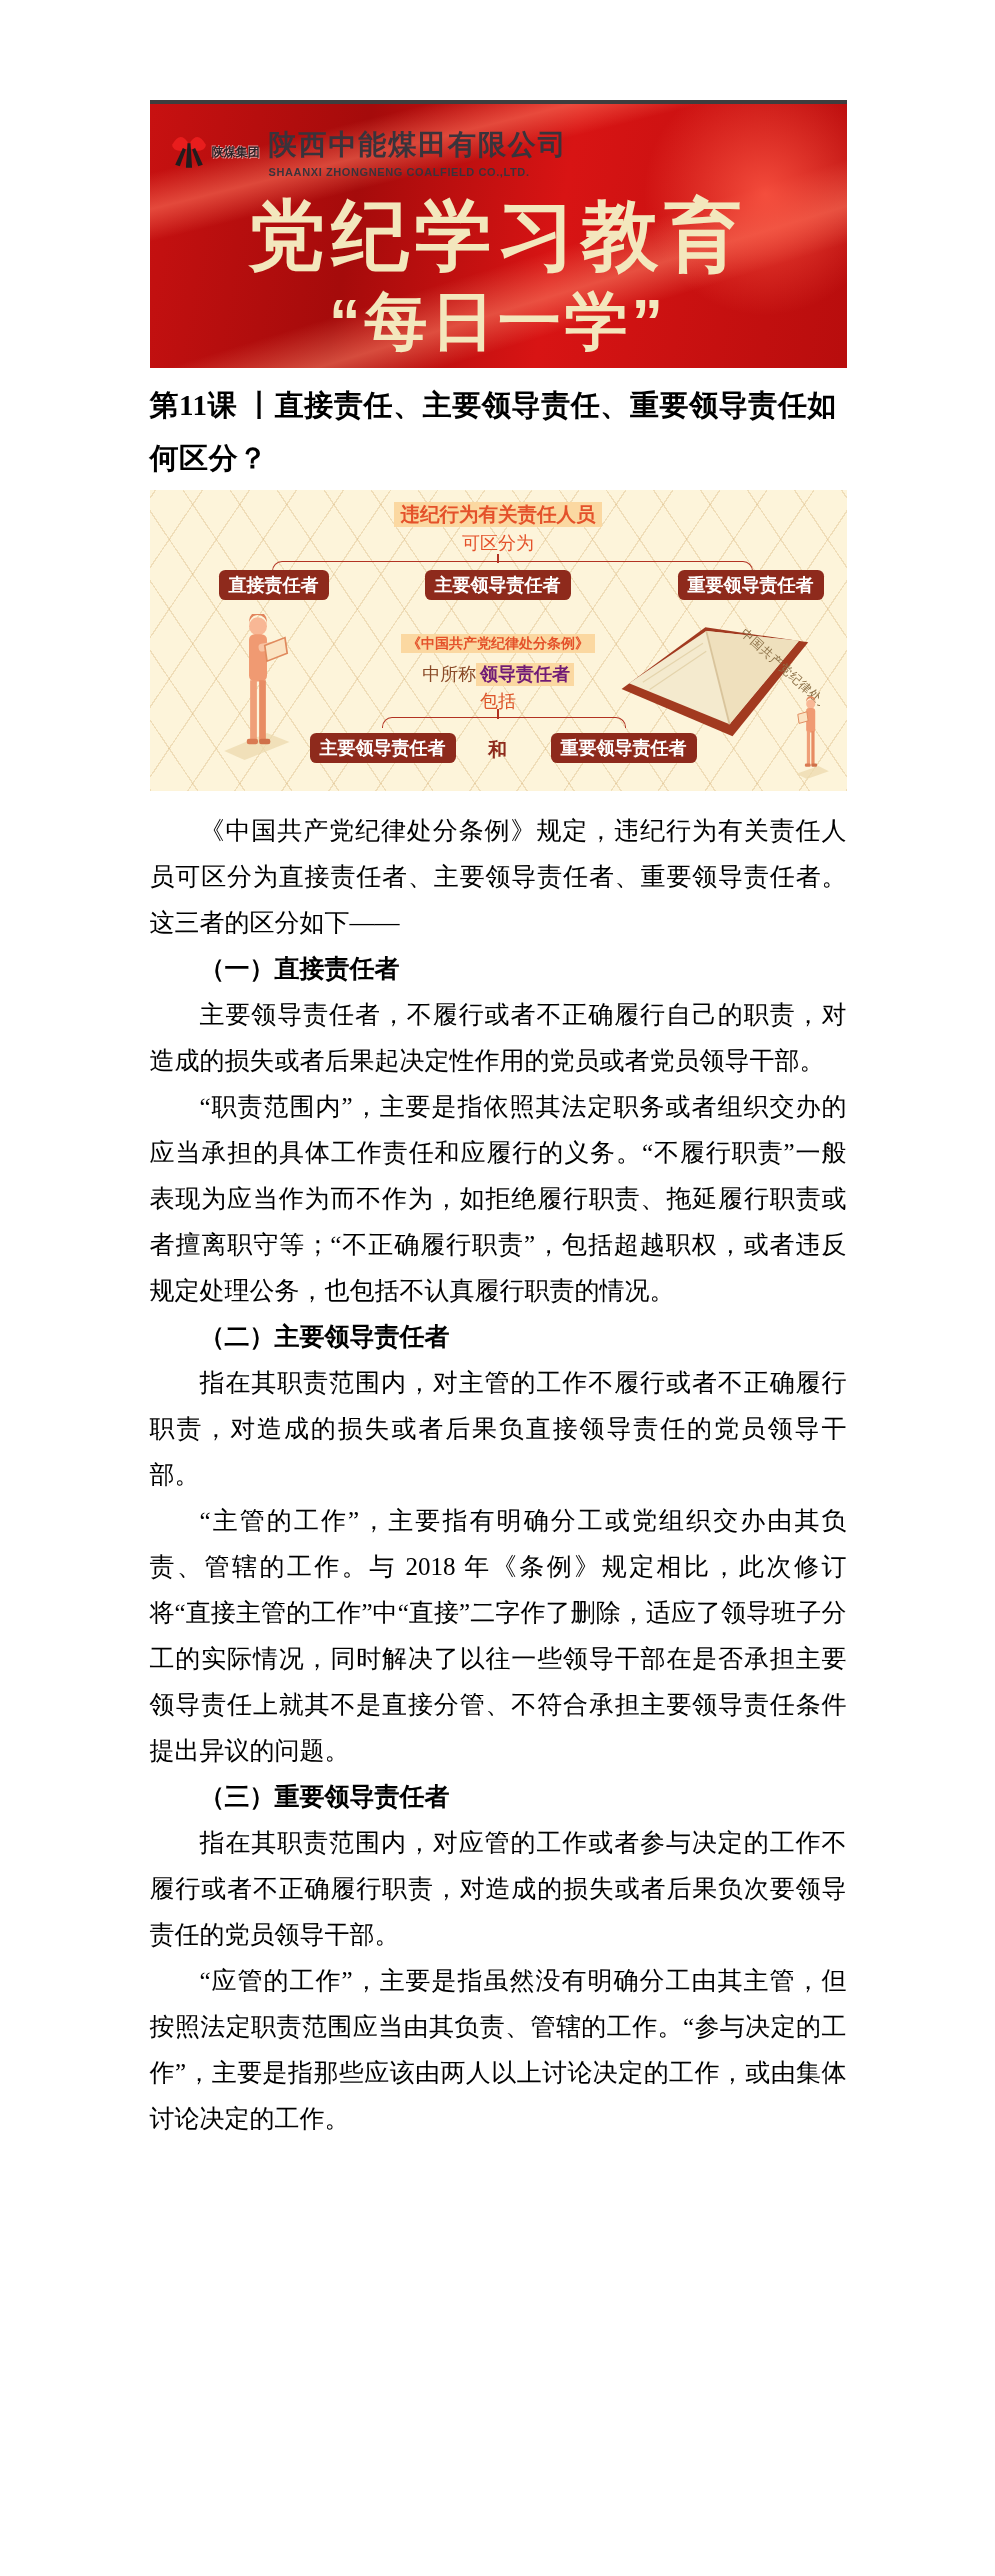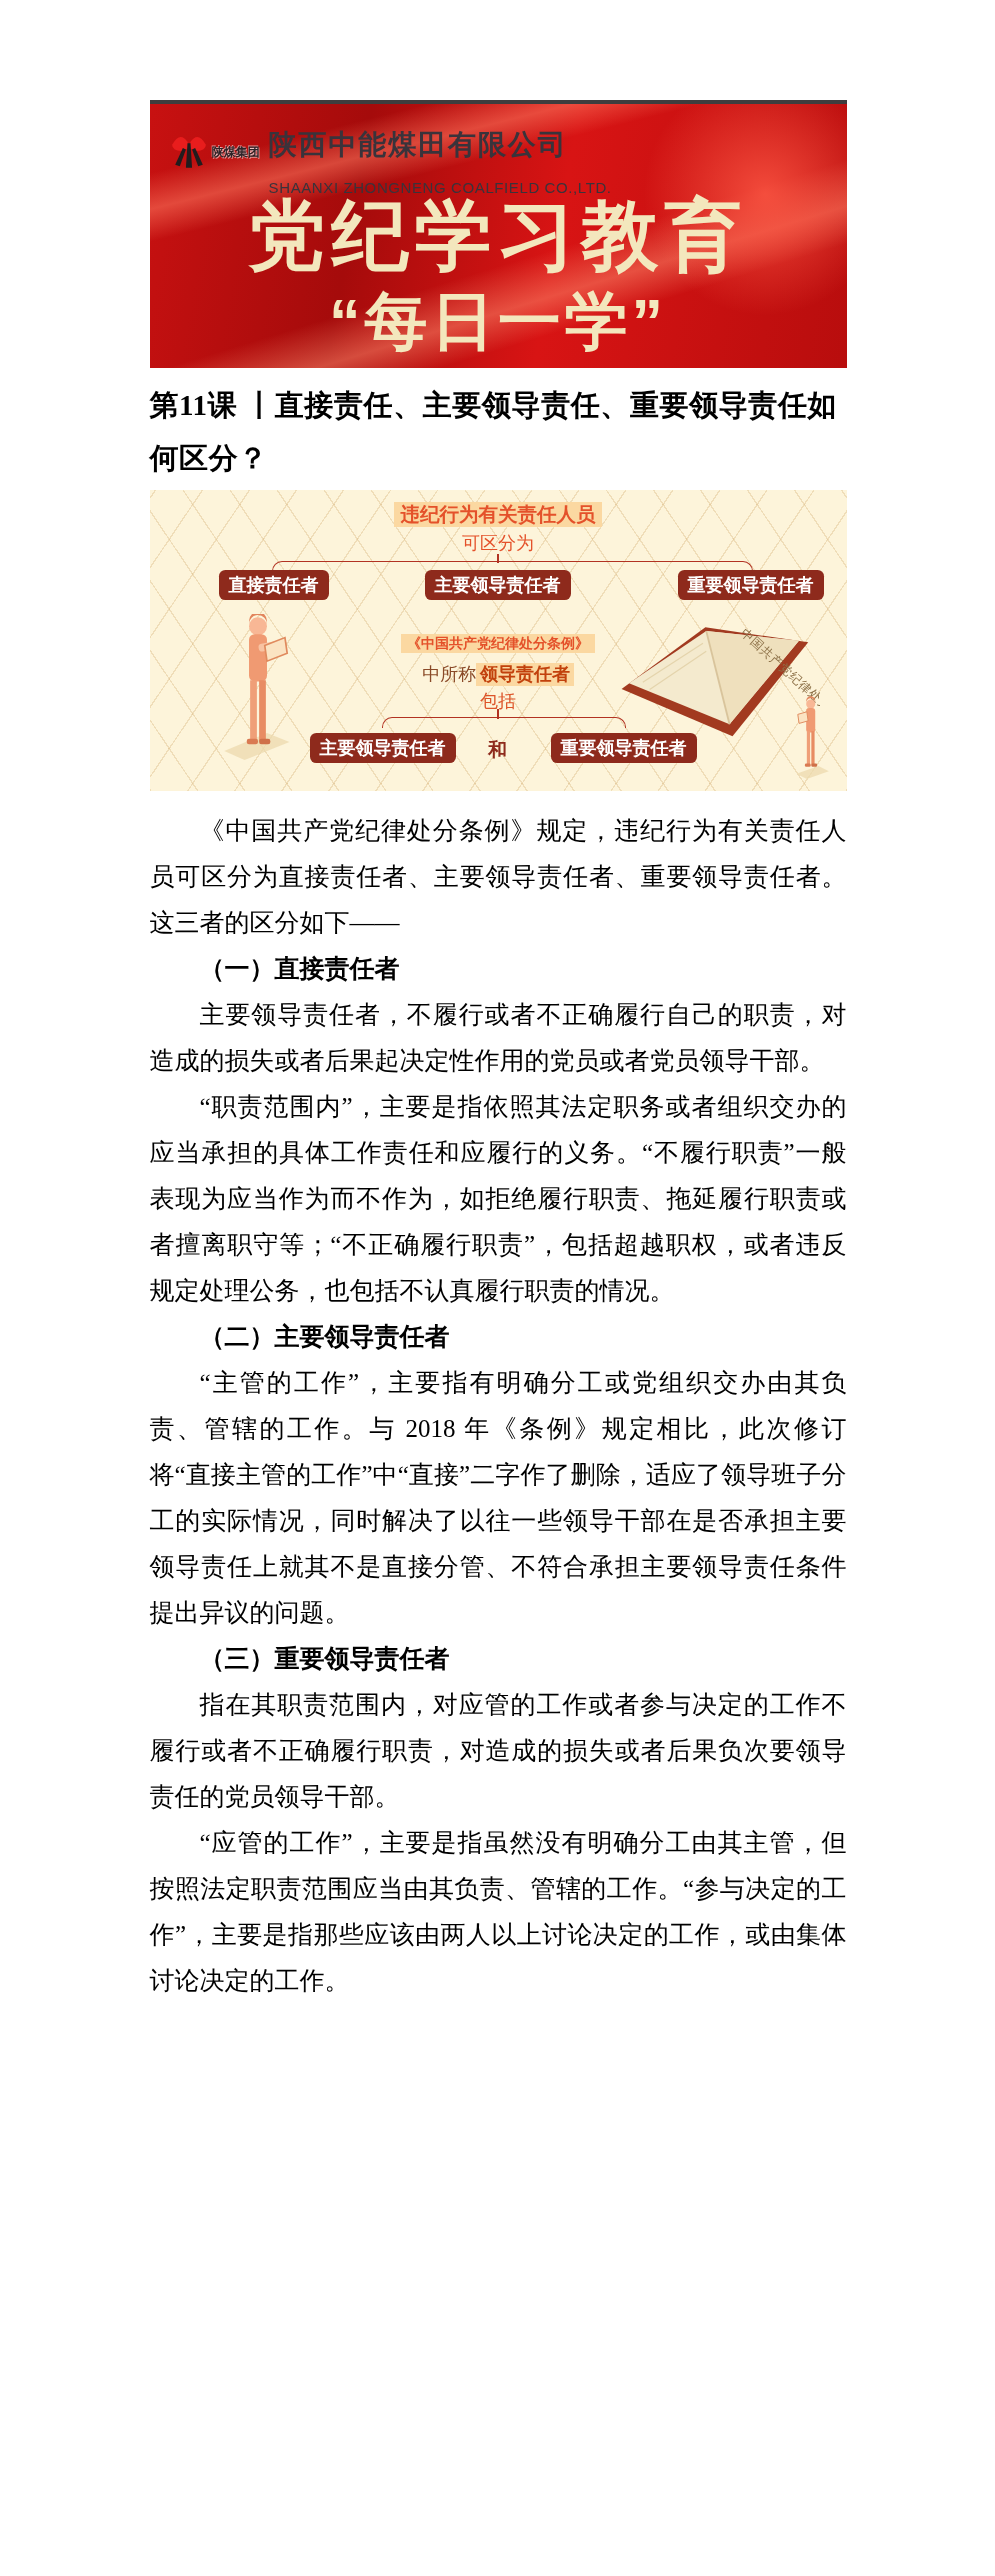--- a/index.html
+++ b/index.html
@@ -17,22 +17,22 @@
       background:linear-gradient(to bottom,rgba(255,150,120,0) 30%,rgba(255,140,110,.5) 52%,rgba(150,5,5,0) 70%);}
   .r3{top:-38px;right:-50px;width:264px;height:264px;border-radius:50%;
       background:radial-gradient(circle,rgba(255,90,70,.8) 0%,rgba(255,90,70,0) 65%);}
   .logo-row{position:absolute;left:16.3px;top:28px;display:flex;align-items:flex-start;z-index:6;}
   .logo-left{display:flex;flex-direction:row;align-items:center;margin-right:8.8px;}
   .logo-icon{width:46px;height:46px;}
   .logo-badge{margin-top:2.5px;font-family:"Liberation Sans",sans-serif;font-weight:bold;font-size:12px;
               color:#2e2327;text-shadow:0.6px 0.6px 0 rgba(255,255,255,.55),-0.6px -0.6px 0 rgba(255,255,255,.55);}
   .company-cn{font-family:"Liberation Sans",sans-serif;font-weight:bold;font-size:28px;
               color:#3a333b;letter-spacing:1.9px;line-height:33px;}
-  .company-en{font-family:"Liberation Sans",sans-serif;font-weight:normal;font-size:15px;
-              color:#3a333b;letter-spacing:0.6px;margin-top:18px;}
+  .company-en{font-family:"Liberation Sans",sans-serif;font-weight:bold;font-size:11px;
+              color:#3a333b;letter-spacing:0.6px;margin-top:5px;}
   .banner-title1{position:absolute;top:95px;left:0;right:0;text-align:center;z-index:6;
                  font-family:"Liberation Serif","DejaVu Serif",serif;font-weight:bold;
                  font-size:77px;line-height:82px;color:#f3e7bd;letter-spacing:6.3px;}
   .banner-title2{position:absolute;top:187px;left:0;right:0;text-align:center;z-index:6;
                  font-family:"Liberation Sans","DejaVu Sans",sans-serif;font-weight:900;
                  font-size:63px;line-height:69px;color:#f3e7bd;letter-spacing:3.8px;}
 
   
   .page-title{width:697px;margin:11.3px auto 0;font-weight:bold;color:#000;
               font-size:29px;line-height:53px;letter-spacing:0.6px;}
@@ -43,21 +43,21 @@
       background-image:
         repeating-linear-gradient(56deg,rgba(208,168,106,.30) 0 1.3px,transparent 1.3px 39px),
         repeating-linear-gradient(-56deg,rgba(208,168,106,.30) 0 1.3px,transparent 1.3px 39px);}
   .ig-center{position:absolute;left:0;right:0;text-align:center;
              font-family:"Liberation Sans",sans-serif;}
   .hl{background:#fbd8a1;padding:1.3px 6.3px;}
   .ig-lbl1{top:11.3px;font-size:19.5px;font-weight:bold;color:#e4512a;}
   .ig-lbl2{top:41px;font-size:18px;color:#e4512a;}
   .ig-lbl3{top:145px;font-size:14px;font-weight:bold;color:#e4512a;}
   .ig-lbl4{top:172px;font-size:18px;color:#8a4a28;}
-  .ig-lbl4 .hl2{background:#fbd8a1;color:#c2410c;font-weight:bold;padding:1.3px 3.8px;}
+  .ig-lbl4 .hl2{background:#fbd8a1;color:#701a75;font-weight:bold;padding:1.3px 3.8px;}
   .ig-lbl5{top:199px;font-size:18px;color:#dd5429;}
   .conn{position:absolute;left:348px;width:1.9px;margin-left:-0.6px;background:#b23222;}
   .conn1{top:64px;height:8.8px;}
   .conn2{top:219px;height:9.4px;}
   .bracket{position:absolute;height:9.4px;border:1.9px solid #b23222;border-bottom:none;
            border-radius:10px 10px 0 0;}
   .bracket1{left:122px;width:479px;top:71px;}
   .bracket2{left:232px;width:242px;top:227px;}
   .rbox{position:absolute;transform:translateX(-50%);background:#8e2a1c;color:#ffffff;
         font-family:"Liberation Sans",sans-serif;font-weight:bold;font-size:18px;
@@ -169,18 +169,19 @@
     <rect x="29" y="106" width="9" height="5" rx="2" fill="#cf7049"></rect>
   </svg>
 </div>
 
 <div class="article">
   <p>《中国共产党纪律处分条例》规定，违纪行为有关责任人员可区分为直接责任者、主要领导责任者、重要领导责任者。这三者的区分如下——</p>
   <p class="sec">（一）直接责任者</p>
   <p>主要领导责任者，不履行或者不正确履行自己的职责，对造成的损失或者后果起决定性作用的党员或者党员领导干部。</p>
   <p>“职责范围内”，主要是指依照其法定职务或者组织交办的应当承担的具体工作责任和应履行的义务。“不履行职责”一般表现为应当作为而不作为，如拒绝履行职责、拖延履行职责或者擅离职守等；“不正确履行职责”，包括超越职权，或者违反规定处理公务，也包括不认真履行职责的情况。</p>
   <p class="sec">（二）主要领导责任者</p>
+  <p>指在其职责范围内，对主管的工作不履行或者不正确履行职责，对造成的损失或者后果负直接领导责任的党员领导干部。</p>
   <p>“主管的工作”，主要指有明确分工或党组织交办由其负责、管辖的工作。与 2018 年《条例》规定相比，此次修订将“直接主管的工作”中“直接”二字作了删除，适应了领导班子分工的实际情况，同时解决了以往一些领导干部在是否承担主要领导责任上就其不是直接分管、不符合承担主要领导责任条件提出异议的问题。</p>
   <p class="sec">（三）重要领导责任者</p>
   <p>指在其职责范围内，对应管的工作或者参与决定的工作不履行或者不正确履行职责，对造成的损失或者后果负次要领导责任的党员领导干部。</p>
   <p>“应管的工作”，主要是指虽然没有明确分工由其主管，但按照法定职责范围应当由其负责、管辖的工作。“参与决定的工作”，主要是指那些应该由两人以上讨论决定的工作，或由集体讨论决定的工作。</p>
 </div>
 
 
 </body></html>

